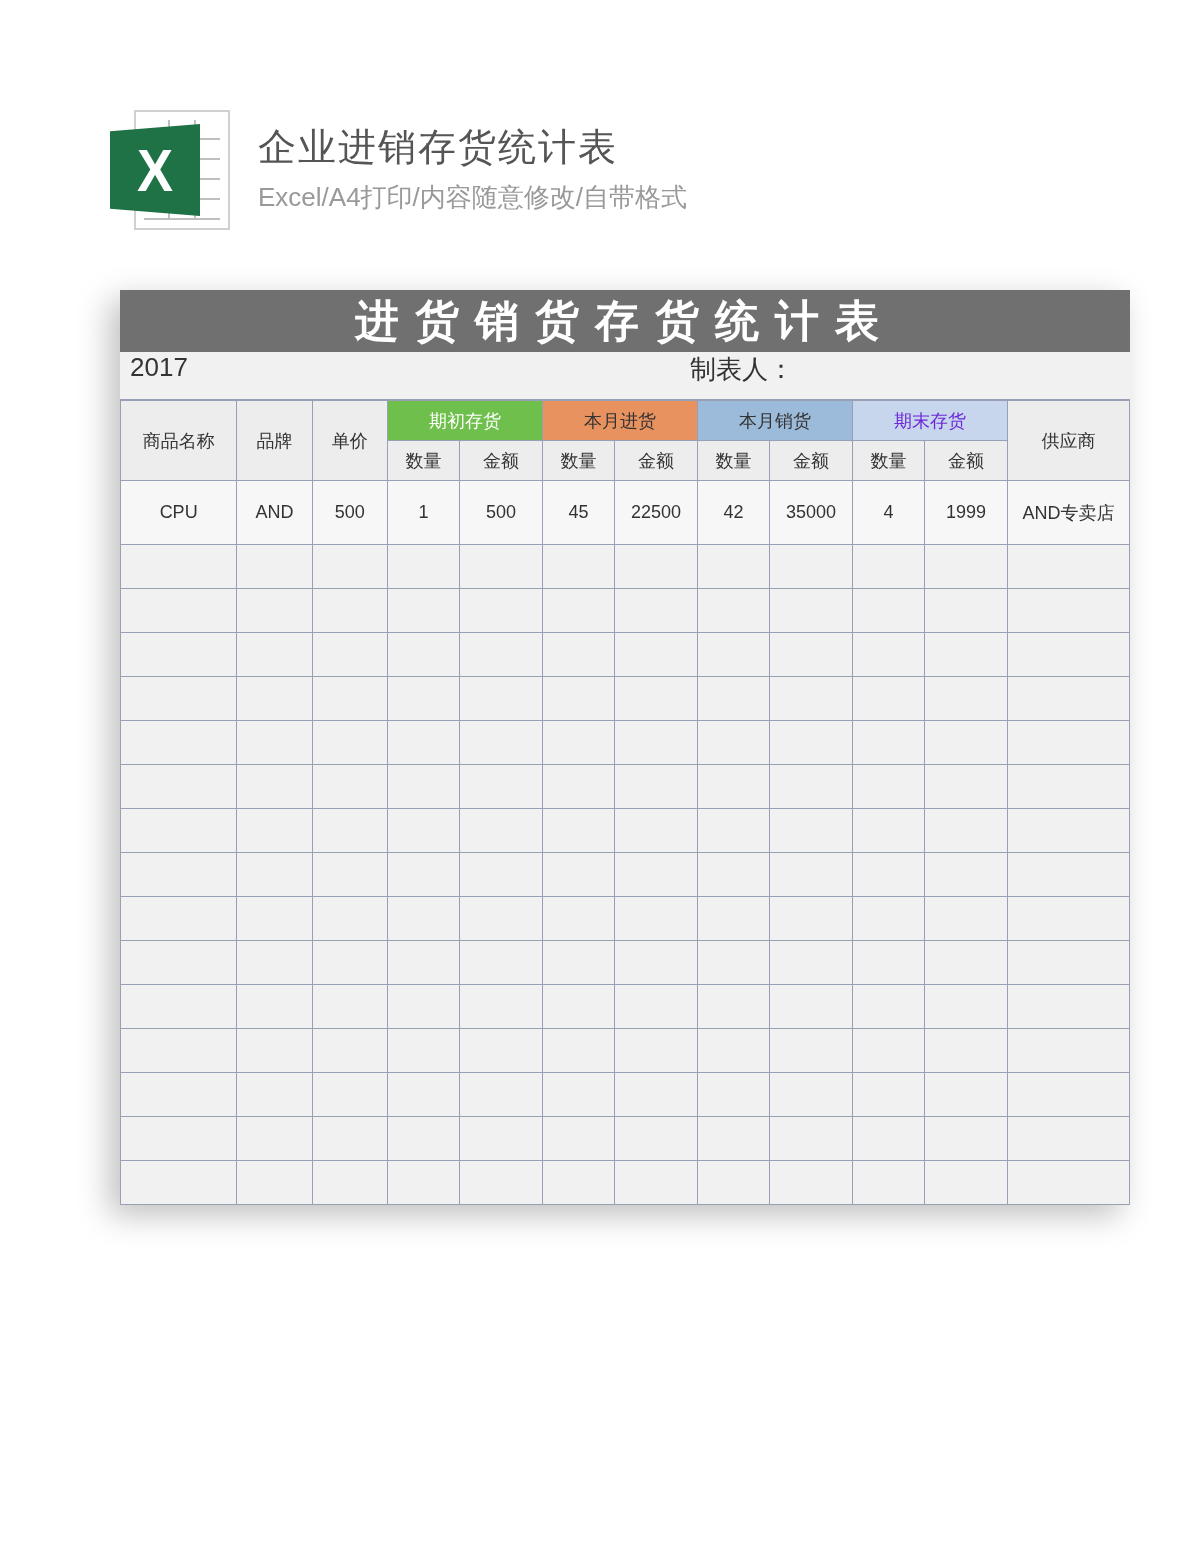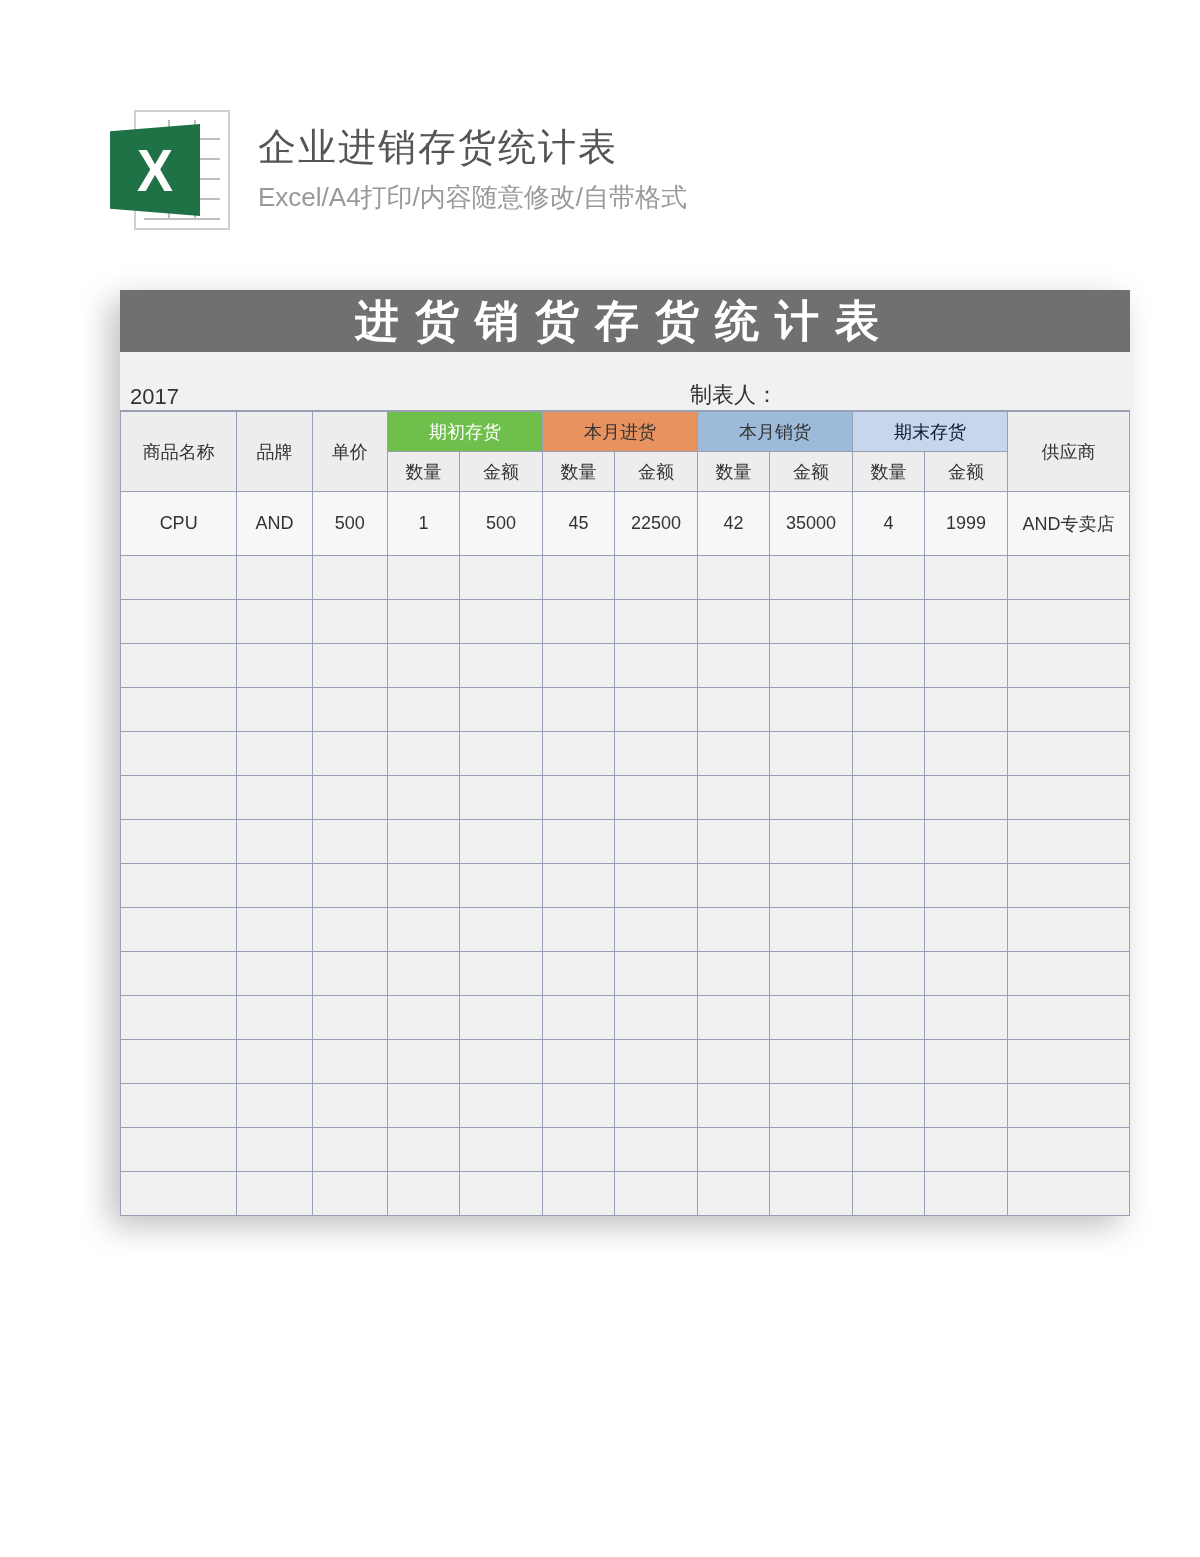--- a/index.html
+++ b/index.html
@@ -92,24 +92,24 @@
     color: #fff;
     text-align: center;
     font-size: 44px;
     font-weight: bold;
     height: 62px;
     line-height: 62px;
     letter-spacing: 16px;
   }
   .info-row {
     display: flex;
-    font-size: 22px;
+    font-size: 26px;
     color: #333;
-    height: 59px;
-    align-items: flex-end;
+    height: 48px;
+    align-items: flex-start;
     border-bottom: 1px solid #9aa0b3;
   }
   .info-row .year { width: 560px; padding-left: 10px; font-weight: 500;}
   .info-row .author { padding-left: 10px; }
   table {
     border-collapse: collapse;
     width: 100%;
     table-layout: fixed;
   }
   th, td {
@@ -121,21 +121,21 @@
     height: 44px;
     background: #f1f1f1;
     overflow: hidden;
     white-space: nowrap;
   }
   th { font-weight: 500; background: #ededed; height: 40px;}
   .data-row td { height: 64px; background: #f7f7f7;}
   .grp-green { background: #6ebf4b !important; color: #fff; margin-top: 28px; }
   .grp-orange{ background: #e8935f !important; color: #333; }
   .grp-blue  { background: #9cbad9 !important; color: #333; }
-  .grp-light { background: #c7d6ec !important; color: #0f172a; }
+  .grp-light { background: #c7d6ec !important; color: #6d28d9; }
   .c-name { width: 105px;}
   .c-brand{ width: 68px;}
   .c-price{ width: 68px;}
   .c-qty  { width: 65px;}
   .c-amt  { width: 75px;}
   .c-sup  { width: 110px;}
 </style>
 </head>
 <body>
 

